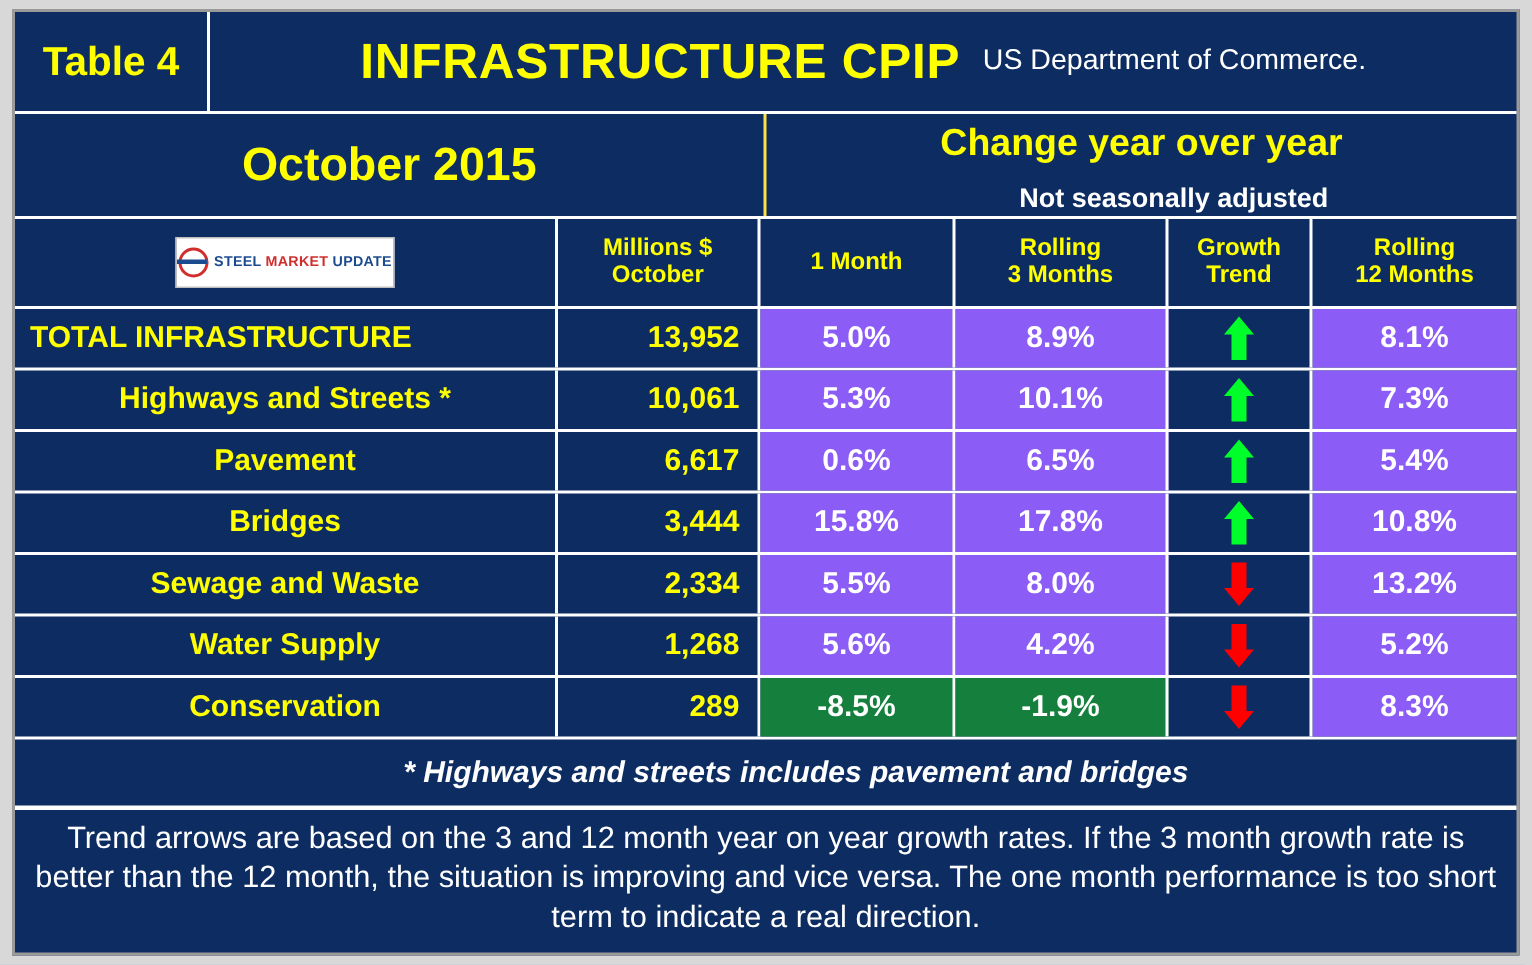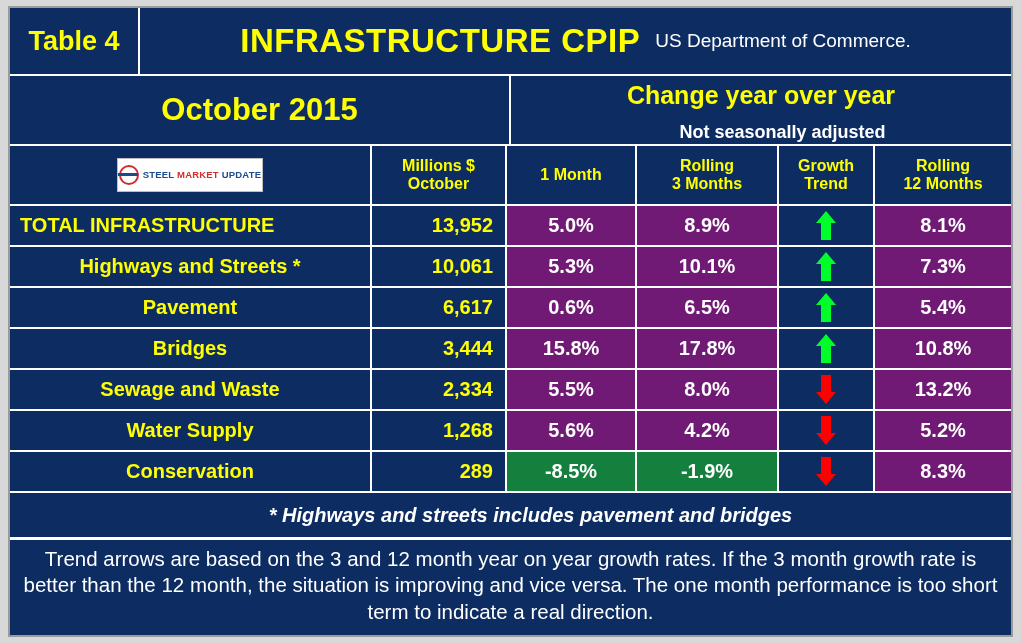--- a/index.html
+++ b/index.html
@@ -72,21 +72,21 @@
   
   .period-row {
     display: flex;
     height: 68px;
     flex: 0 0 68px;
     border-bottom: 2px solid #ffffff;
   }
   .period-left {
     width: 499px;
     flex: 0 0 499px;
-    border-right: 2px solid #ffffff;
+    border-right: 2px solid #fde047;
     display: flex;
     align-items: center;
     justify-content: center;
     color: #ffff00;
     font-size: 31px;
     font-weight: bold;
   }
   .period-right {
     flex: 1;
     display: flex;
@@ -200,21 +200,21 @@
   }
   .cell.value {
     color: #ffff00;
     justify-content: flex-end;
     padding-right: 12px;
   }
   .cell.pct {
     justify-content: center;
     color: #ffffff;
   }
-  .cell.pct.green { background: #701a75; }
+  .cell.pct.green { background: #8b5cf6; }
   .cell.pct.red   { background: #15803d; }
   .cell.trend {
     justify-content: center;
     background: transparent;
     position: relative;
   }
   .arrow-up, .arrow-down {
     width: 13px;
     position: relative;
     display: block;

